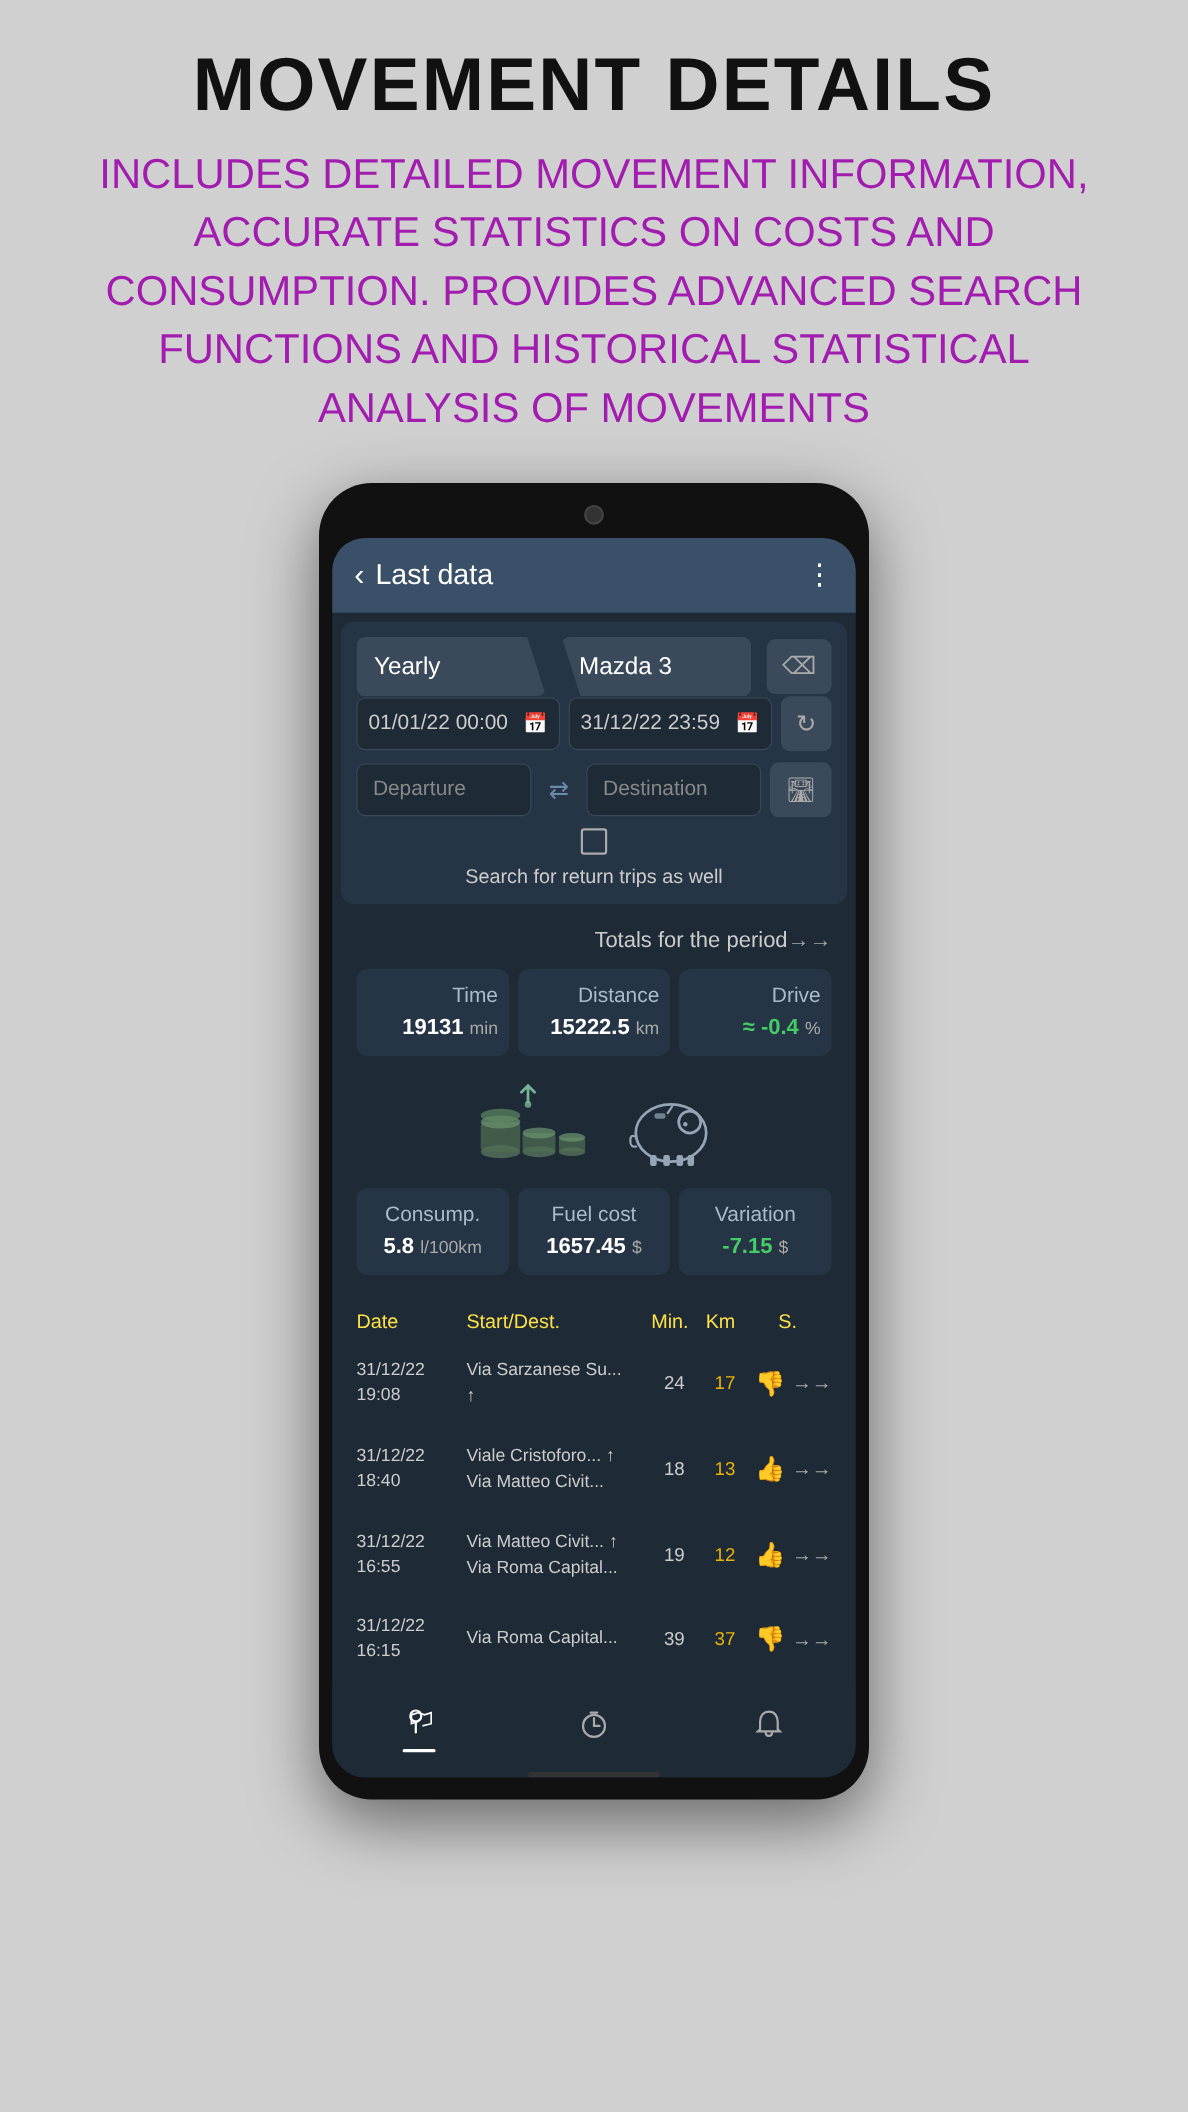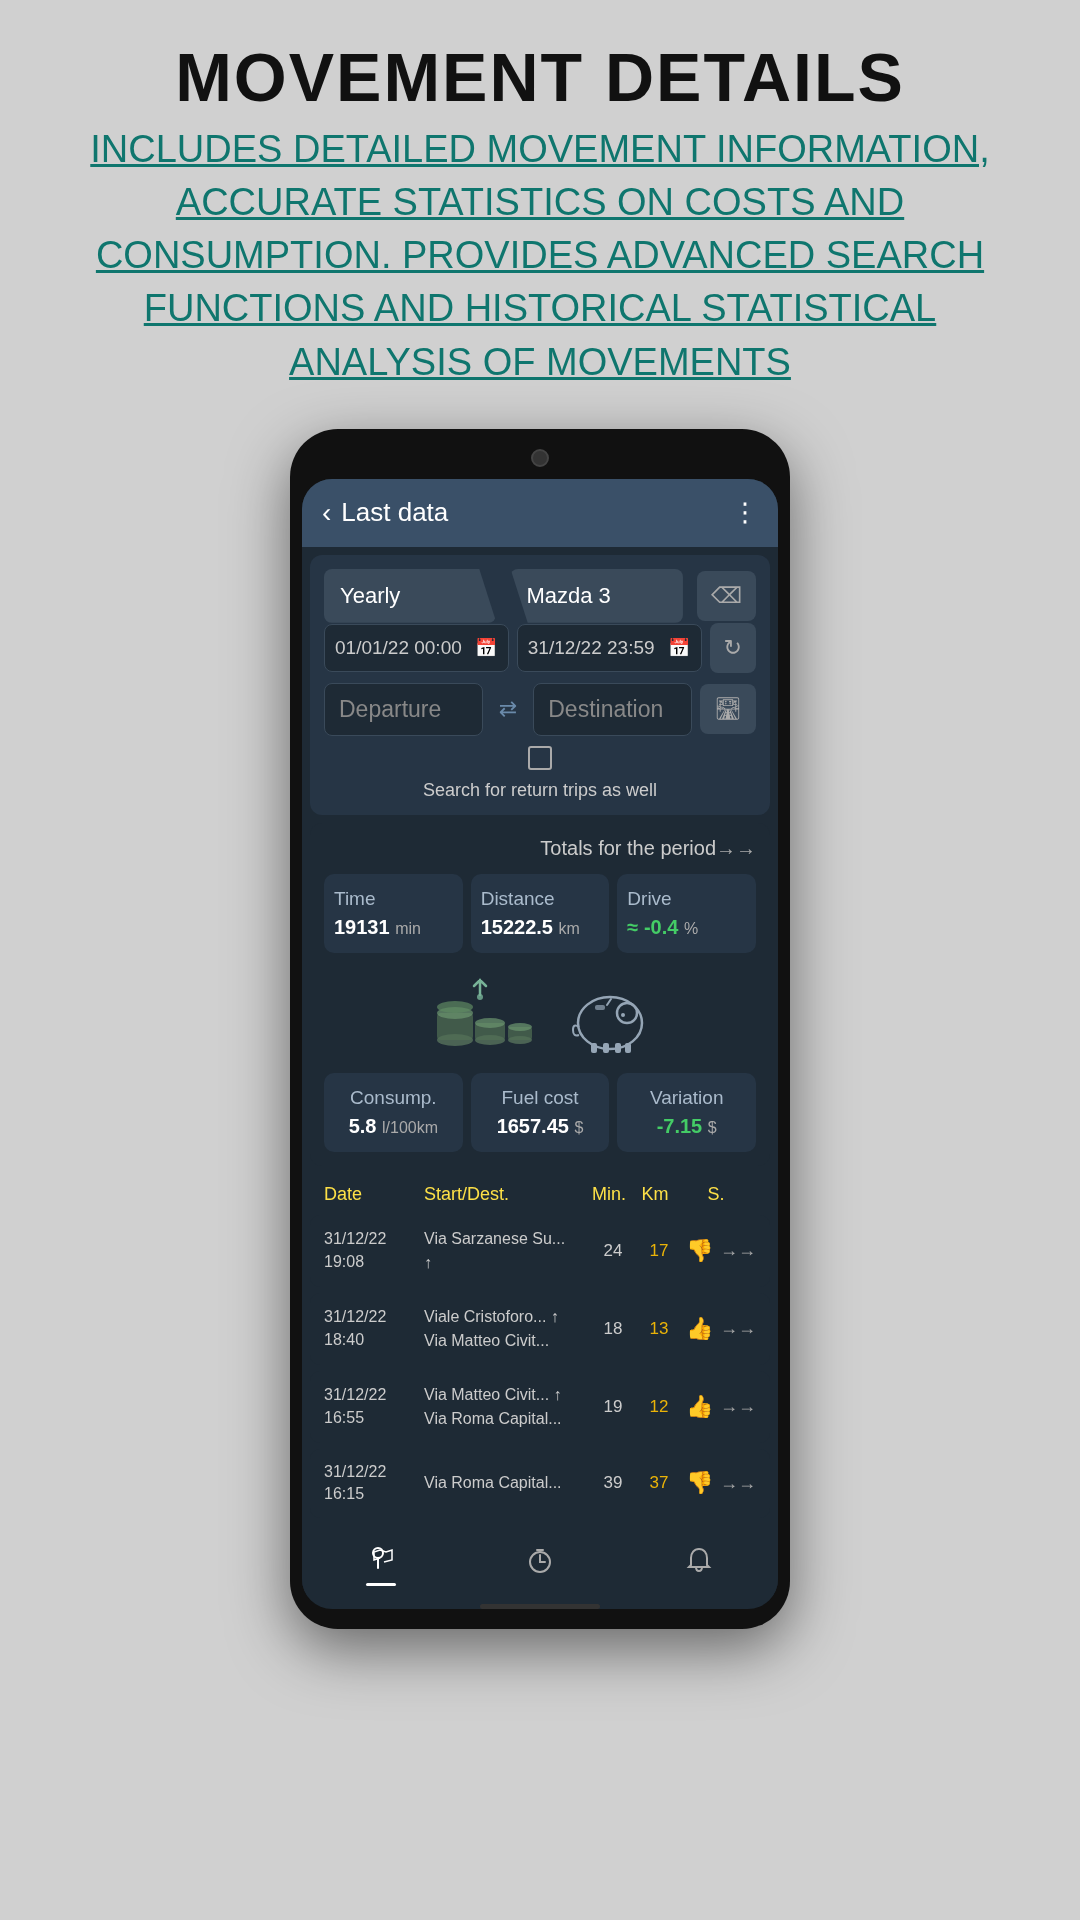--- a/index.html
+++ b/index.html
@@ -21,25 +21,24 @@
     .page-title {
       font-size: 68px;
       font-weight: 900;
       color: #111;
       letter-spacing: 2px;
       line-height: 1.1;
     }
     .page-subtitle {
       font-size: 38px;
       font-weight: 400;
-      color: #0f766e;
-      margin-top: 8px;
+      color: #a21caf;
+      margin-top: 18px;
       line-height: 1.4;
       text-transform: uppercase;
-      text-decoration: underline;
     }
 
     
     .phone-frame {
       width: 500px;
       min-height: 1100px;
       background: #111;
       border-radius: 48px;
       padding: 20px 12px 20px;
       box-shadow: 0 20px 60px rgba(0,0,0,0.5);
@@ -167,21 +166,21 @@
       margin-bottom: 10px;
       align-items: center;
     }
     .location-input {
       flex: 1;
       background: #1e2a35;
       border: 1px solid #3a4a5a;
       border-radius: 8px;
       padding: 12px 14px;
       color: #888;
-      font-size: 23px;
+      font-size: 19px;
     }
     .swap-btn {
       color: #6a8aaa;
       font-size: 22px;
       padding: 8px;
     }
     .road-btn {
       background: #3a4a5a;
       border-radius: 8px;
       padding: 12px 14px;
@@ -237,21 +236,21 @@
     .stats-row {
       display: flex;
       gap: 8px;
       margin-bottom: 12px;
     }
     .stat-card {
       flex: 1;
       background: #263545;
       border-radius: 10px;
       padding: 14px 10px;
-      text-align: left;
+      text-align: right;
     }
     .stat-label {
       color: #aabbcc;
       font-size: 19px;
       margin-bottom: 6px;
     }
     .stat-value {
       color: #fff;
       font-size: 20px;
       font-weight: 600;

